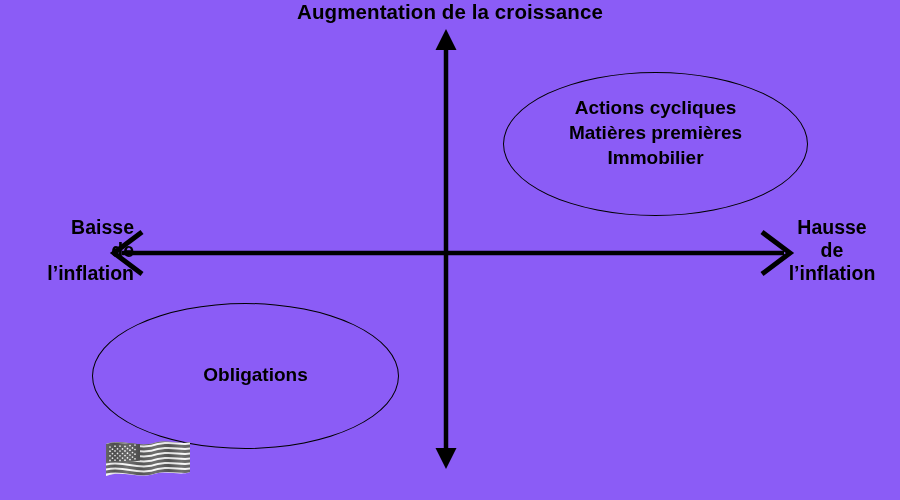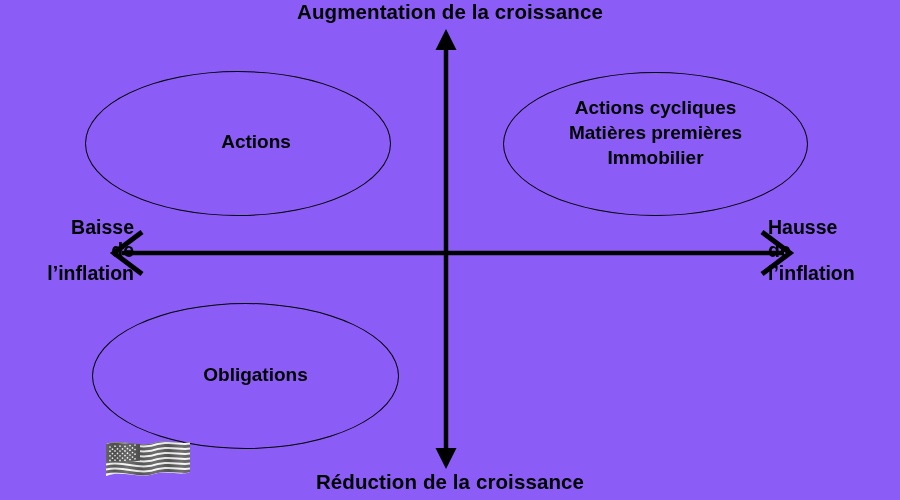--- a/index.html
+++ b/index.html
@@ -53,20 +53,21 @@
     left: 6px;
     top: 216px;
     width: 128px;
     text-align: right;
     font-size: 19.5px;
   }
   #label-right {
     left: 768px;
     top: 216px;
     width: 128px;
+    text-align: center;
     font-size: 19.5px;
   }
   
   .bubble {
     position: absolute;
     border: 1.6px solid #000000;
     border-radius: 50%;
     background: transparent;
     box-sizing: border-box;
   }
@@ -113,33 +114,29 @@
 
     <polygon points="446,469 435.5,448 456.5,448" fill="#000000"></polygon>
 
     <polyline points="142,232 114,253 142,274" fill="none" stroke="#000000" stroke-width="5" stroke-linecap="butt" stroke-linejoin="miter"></polyline>
 
     <polyline points="762,232 790,253 762,274" fill="none" stroke="#000000" stroke-width="5" stroke-linecap="butt" stroke-linejoin="miter"></polyline>
   </svg>
 
   <div class="axis-label" id="label-top">Augmentation de la croissance</div>
 
-  <div class="axis-label" id="label-bottom">Réduction de la croissance</div>
 
   <div class="axis-label" id="label-left">Baisse
 de
 l’inflation</div>
 
   <div class="axis-label" id="label-right">Hausse
 de
 l’inflation</div>
 
-  <div class="bubble" id="bubble-equities">
-    <div class="bubble-text">Actions</div>
-  </div>
 
   <div class="bubble" id="bubble-bonds">
     <div class="bubble-text">Obligations</div>
   </div>
 
   <div class="bubble" id="bubble-cyclicals">
     <div class="bubble-text">Actions cycliques
 Matières premières
 Immobilier</div>
   </div>

